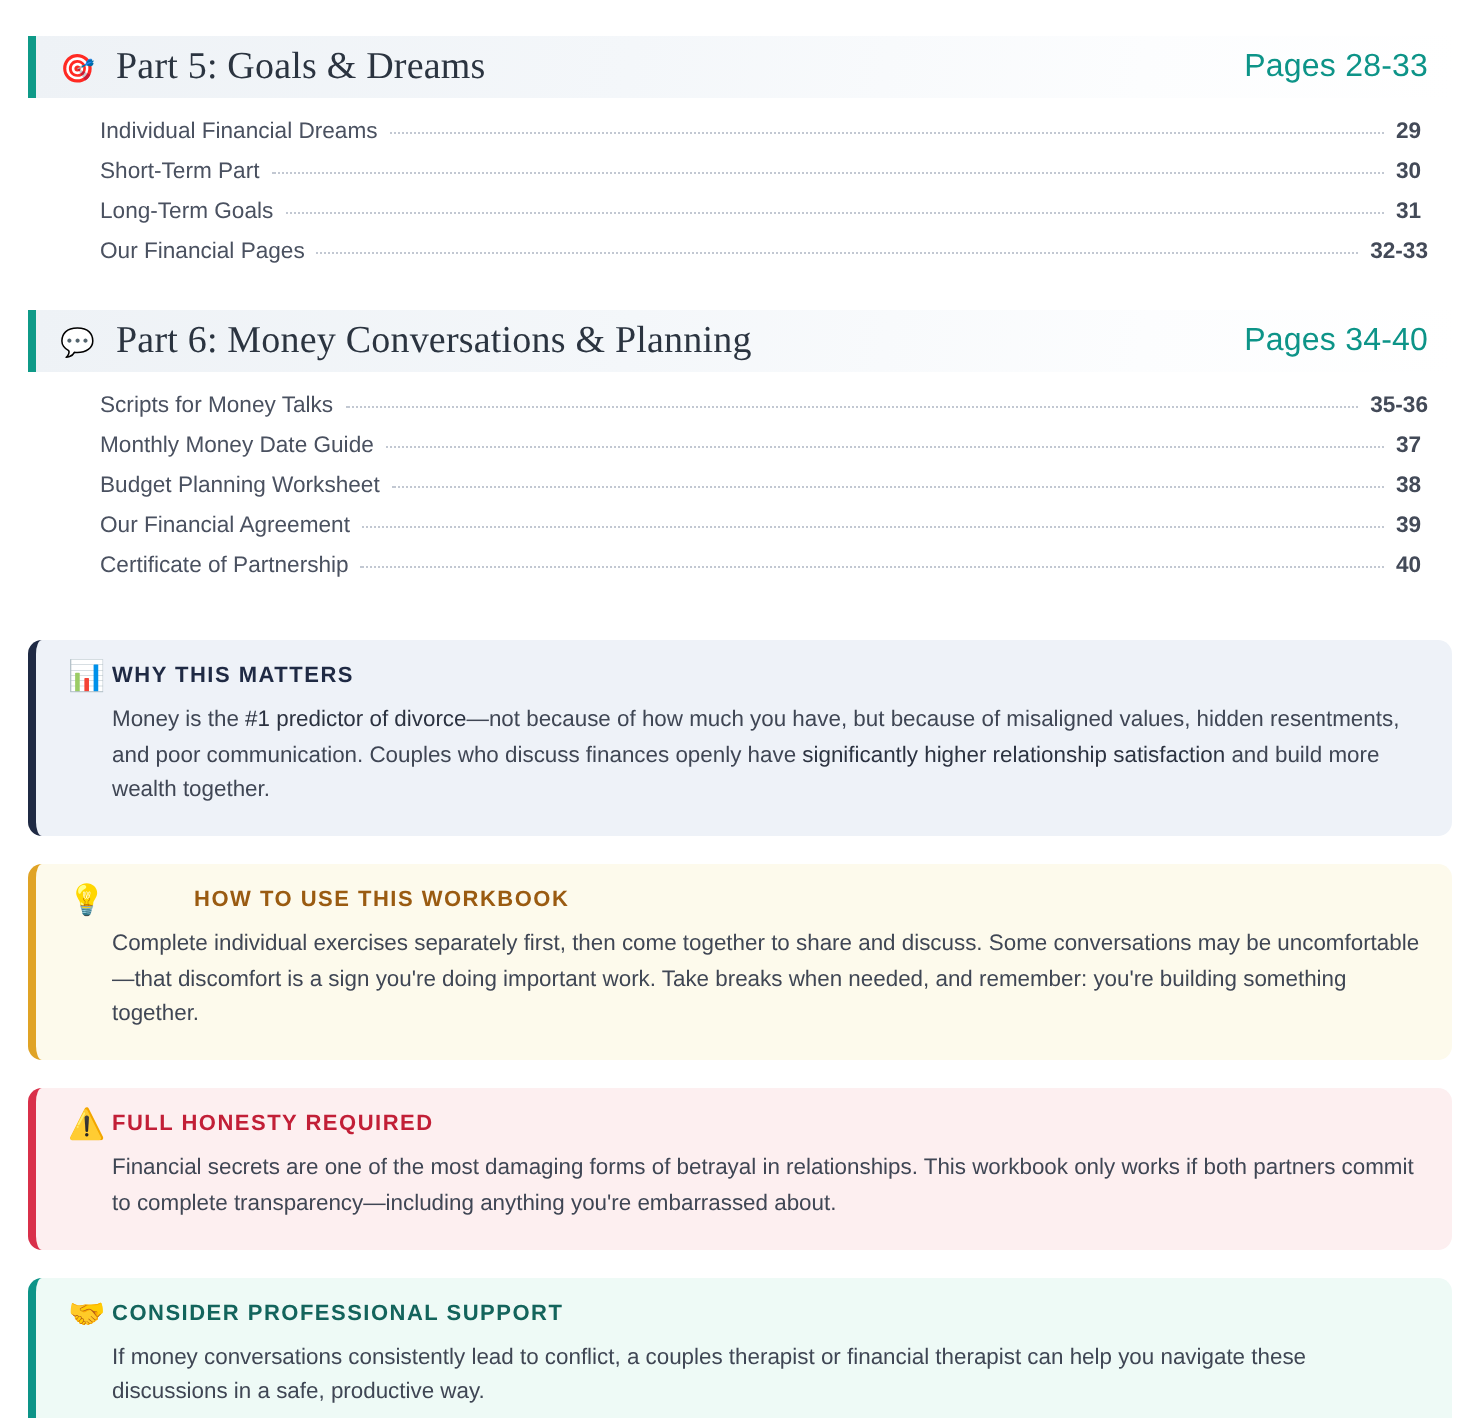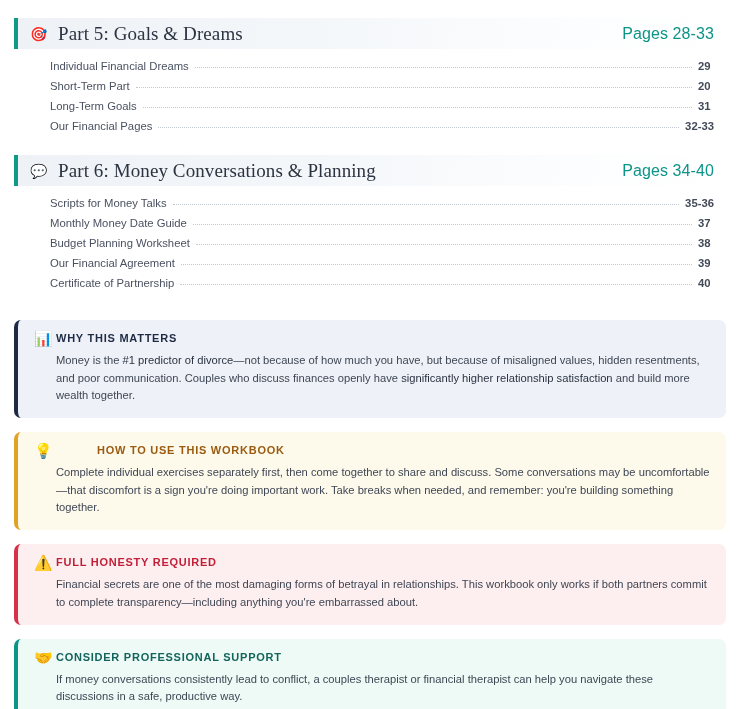--- a/index.html
+++ b/index.html
@@ -159,21 +159,21 @@
         </div>
         <div class="toc-list">
           <div class="toc-row">
             <span class="toc-label">Individual Financial Dreams</span>
             <span class="toc-dots"></span>
             <span class="toc-page">29</span>
           </div>
           <div class="toc-row">
             <span class="toc-label">Short-Term Part</span>
             <span class="toc-dots"></span>
-            <span class="toc-page">20</span>
+            <span class="toc-page">30</span>
           </div>
           <div class="toc-row">
             <span class="toc-label">Long-Term Goals</span>
             <span class="toc-dots"></span>
             <span class="toc-page">31</span>
           </div>
           <div class="toc-row">
             <span class="toc-label">Our Financial Pages</span>
             <span class="toc-dots"></span>
             <span class="toc-page">32-33</span>

